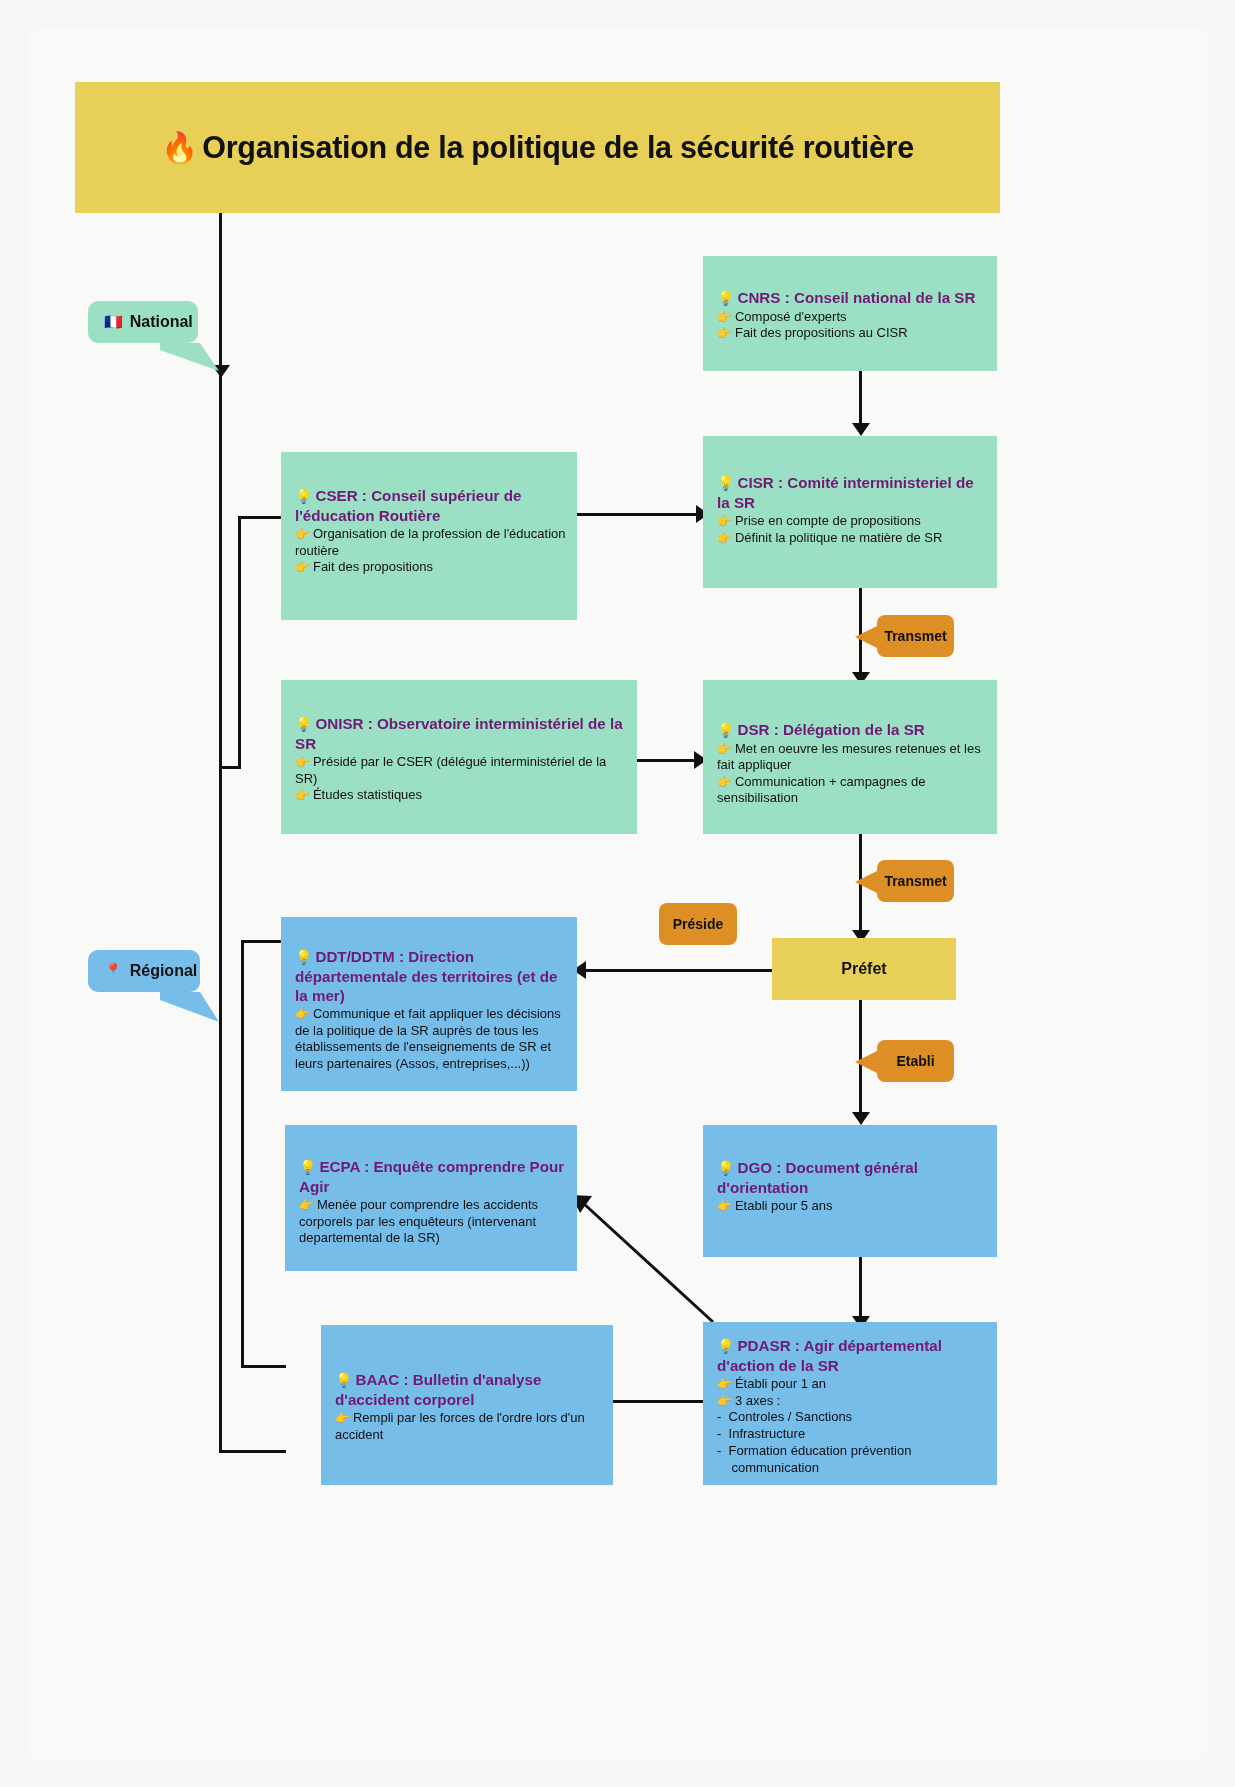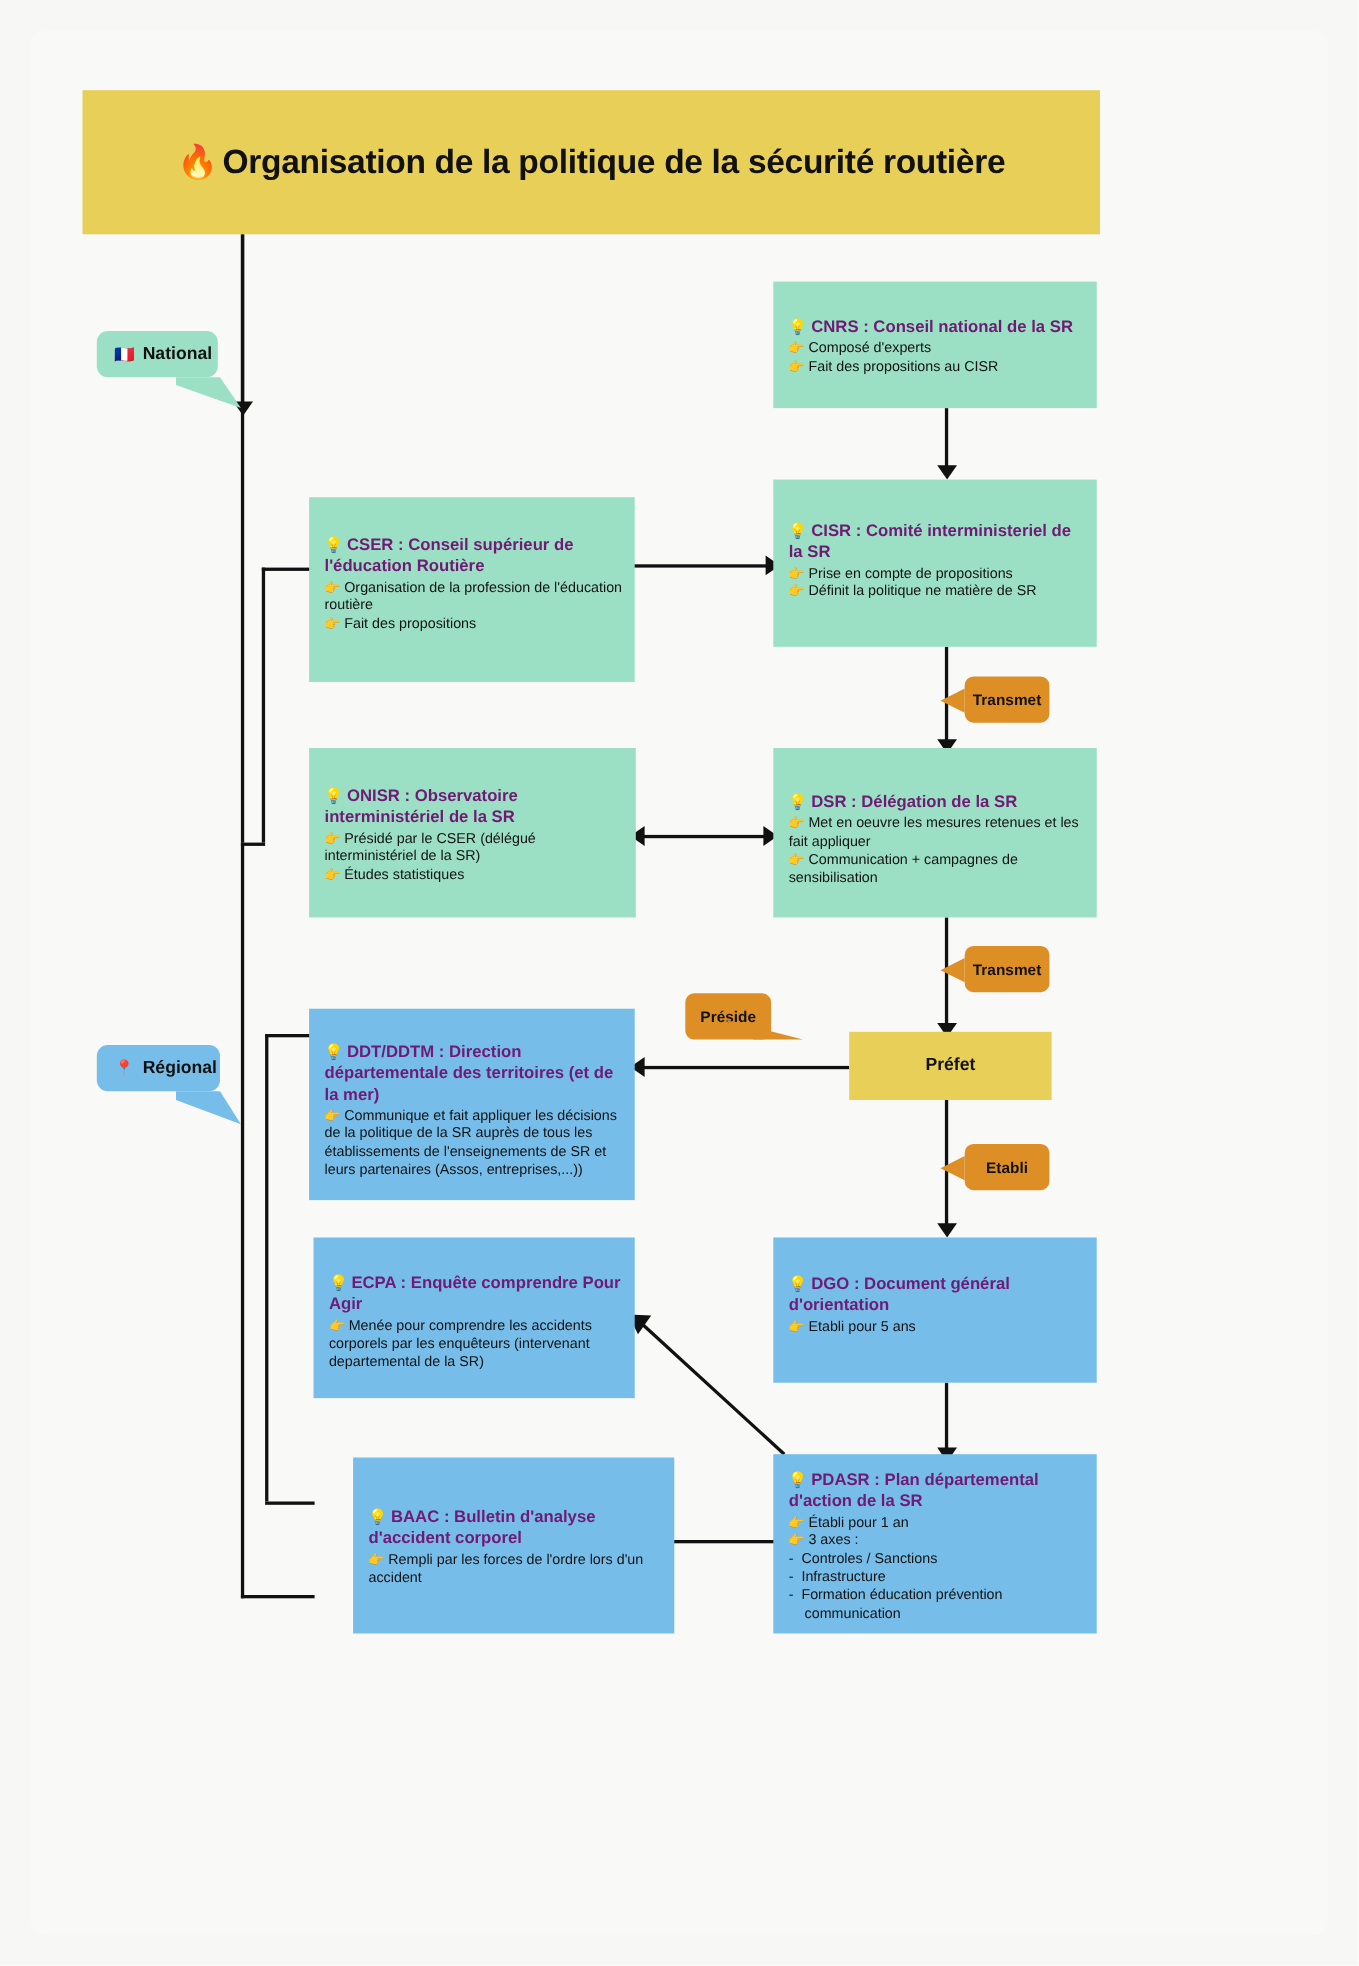--- a/index.html
+++ b/index.html
@@ -184,21 +184,21 @@
     <polygon points="877,626 877,648 855,637" fill="#dd8f25"></polygon>
   </svg>
 
   <div class="callout callout-orange" style="left:877px; top:860px; width:77px; height:42px; justify-content:center; padding:0;">
     <span>Transmet</span>
   </div>
   <svg class="diag">
     <polygon points="877,871 877,893 855,882" fill="#dd8f25"></polygon>
   </svg>
 
-  <div class="callout callout-orange" style="left:623px; top:903px; width:78px; height:42px; justify-content:center; padding:0;">
+  <div class="callout callout-orange" style="left:659px; top:903px; width:78px; height:42px; justify-content:center; padding:0;">
     <span>Préside</span>
   </div>
   <svg class="diag">
     <polygon points="659,927 685,945 730,945" fill="#dd8f25"></polygon>
   </svg>
 
   <div class="callout callout-orange" style="left:877px; top:1040px; width:77px; height:42px; justify-content:center; padding:0;">
     <span>Etabli</span>
   </div>
   <svg class="diag">
@@ -245,21 +245,21 @@
       </div>
       <div class="n-line">
         <span class="hand">👉</span><span>Prise en compte de propositions</span>
       </div>
       <div class="n-line">
         <span class="hand">👉</span><span>Définit la politique ne matière de SR</span>
       </div>
     </div>
   </div>
 
-  <div class="node node-green" style="left:281px; top:680px; width:297px; height:154px;">
+  <div class="node node-green" style="left:281px; top:680px; width:356px; height:154px;">
     <div class="inner" style="top:34px;">
       <div class="n-title">
         <span class="bulb">💡</span><span>ONISR : Observatoire interministériel de la SR</span>
       </div>
       <div class="n-line">
         <span class="hand">👉</span><span>Présidé par le CSER (délégué interministériel de la SR)</span>
       </div>
       <div class="n-line">
         <span class="hand">👉</span><span>Études statistiques</span>
       </div>
@@ -324,21 +324,21 @@
       </div>
       <div class="n-line">
         <span class="hand">👉</span><span>Rempli par les forces de l'ordre lors d'un accident</span>
       </div>
     </div>
   </div>
 
   <div class="node node-blue" style="left:703px; top:1322px; width:294px; height:163px;">
     <div class="inner" style="top:14px;">
       <div class="n-title">
-        <span class="bulb">💡</span><span>PDASR : Plan départemental d'action de la SR</span>
+        <span class="bulb">💡</span><span>PDASR : Agir départemental d'action de la SR</span>
       </div>
       <div class="n-line">
         <span class="hand">👉</span><span>Établi pour 1 an</span>
       </div>
       <div class="n-line">
         <span class="hand">👉</span><span>3 axes :</span>
       </div>
       <div class="n-sub" style="white-space:pre;">-  Controles / Sanctions</div>
       <div class="n-sub" style="white-space:pre;">-  Infrastructure</div>
       <div class="n-sub" style="white-space:pre;">-  Formation éducation prévention</div>

